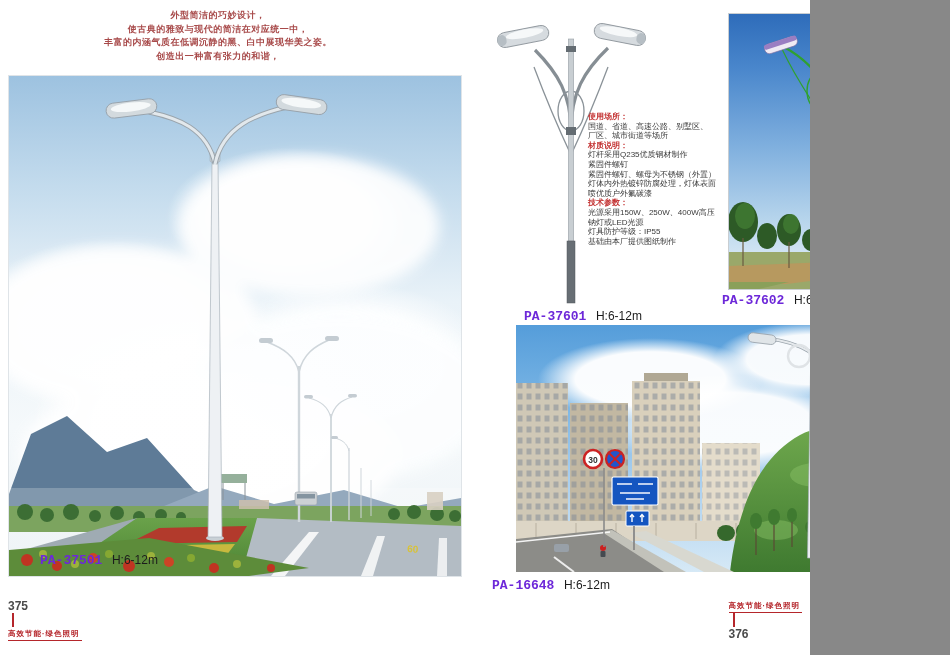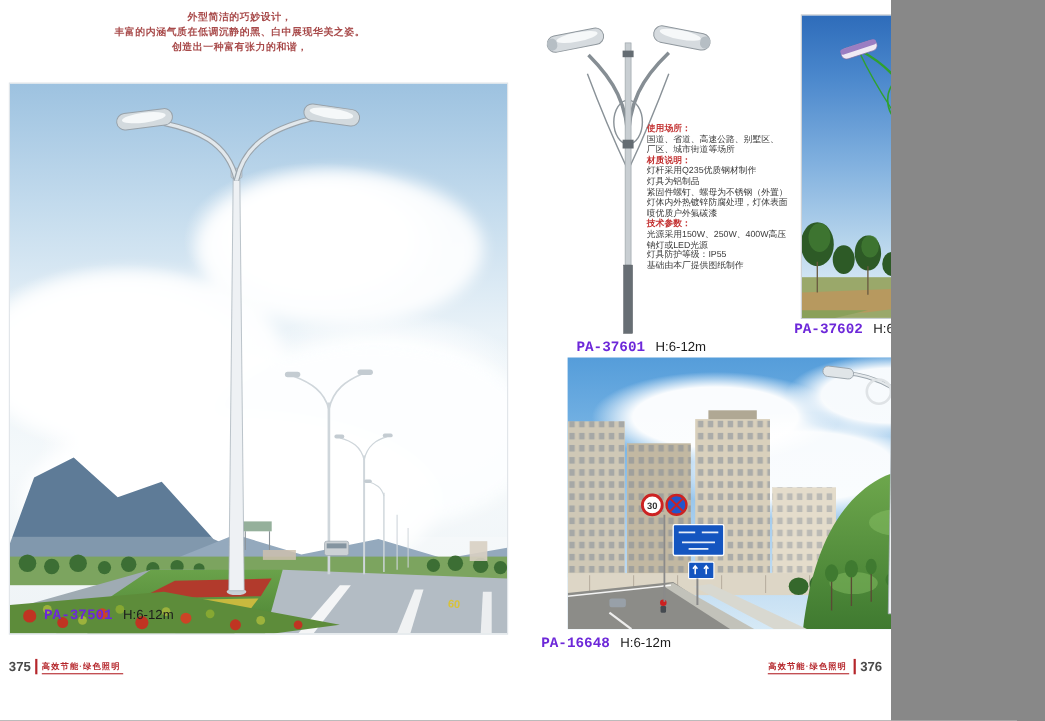--- a/index.html
+++ b/index.html
@@ -31,35 +31,36 @@
     background:
       radial-gradient(ellipse 150px 55px at 30% 22%, rgba(255,255,255,.97) 50%, rgba(255,255,255,0) 75%),
       radial-gradient(ellipse 130px 50px at 66% 14%, rgba(255,255,255,.95) 50%, rgba(255,255,255,0) 75%),
       radial-gradient(ellipse 120px 55px at 88% 34%, rgba(255,255,255,.95) 45%, rgba(255,255,255,0) 72%),
       radial-gradient(ellipse 170px 65px at 48% 40%, rgba(255,255,255,.95) 48%, rgba(255,255,255,0) 75%),
       linear-gradient(180deg,#559dda 0%,#78b4e4 30%,#a6cdee 60%,#d6e9f6 100%);}
   .photo svg{position:absolute;left:0;top:0;}
   
   .prod-mid{position:absolute;left:490px;top:3px;width:166px;height:302px;}
   
-  .footer{position:absolute;top:599px;display:flex;align-items:flex-start;}
+  .footer{position:absolute;top:599px;display:flex;align-items:flex-start;flex-direction:column;}
   .footer .num{font-size:12px;font-weight:bold;color:#4a4a4a;line-height:14px;}
   .footer .bar{width:2px;height:14px;background:#b5262b;margin:0 4px;}
   .footer .slogan{font-size:7.5px;font-weight:bold;color:#b5262b;letter-spacing:1px;
                   border-bottom:1.5px solid #b5262b;padding:3px 2px 2px 0;line-height:8px;}
   .footer-left{left:8px;}
   .footer-right{right:8px;}
 </style>
 </head>
 <body>
 
 <div class="page">
 
   <div class="intro">
     <span>外型简洁的巧妙设计，</span>
+    <span>使古典的雅致与现代的简洁在对应统一中，</span>
     <span>丰富的内涵气质在低调沉静的黑、白中展现华美之姿。</span>
     <span>创造出一种富有张力的和谐，</span>
   </div>
 
   <div class="photo photo-left">
     <svg width="452" height="500" viewBox="0 0 452 500">
       <defs>
         <filter id="bl">
             <feGaussianBlur stdDeviation="7"></feGaussianBlur>
           </filter>
@@ -212,21 +213,21 @@
     <span class="code">PA-37601</span>
     <span class="ht">H:6-12m</span>
   </div>
 
   <div class="specs">
     <div class="spec-title">使用场所：</div>
     <div>国道、省道、高速公路、别墅区、</div>
     <div>厂区、城市街道等场所</div>
     <div class="spec-title">材质说明：</div>
     <div>灯杆采用Q235优质钢材制作</div>
-    <div>灯具为铝制品</div>
+    <div>紧固件螺钉</div>
     <div>紧固件螺钉、螺母为不锈钢（外置）</div>
     <div>灯体内外热镀锌防腐处理，灯体表面</div>
     <div>喷优质户外氟碳漆</div>
     <div class="spec-title">技术参数：</div>
     <div>光源采用150W、250W、400W高压</div>
     <div>钠灯或LED光源</div>
     <div>灯具防护等级：IP55</div>
     <div>基础由本厂提供图纸制作</div>
   </div>
 

